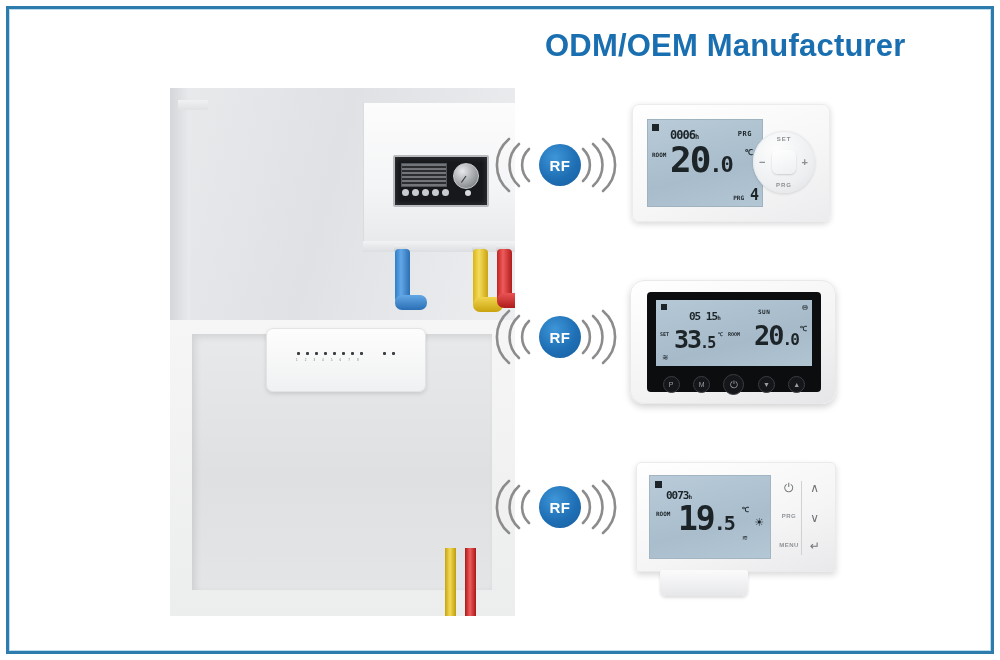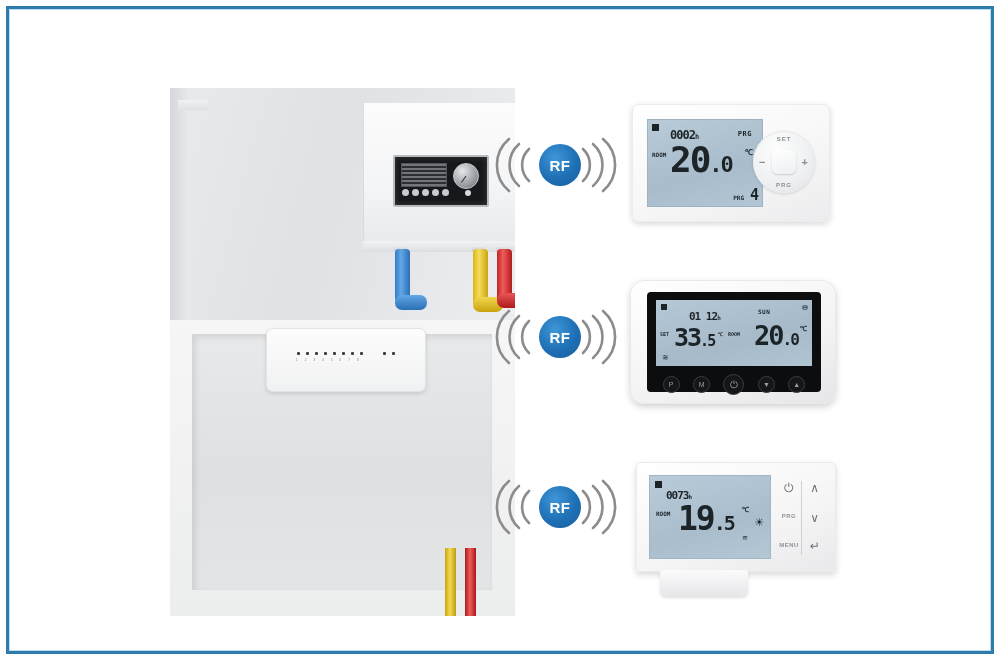--- a/index.html
+++ b/index.html
@@ -232,21 +232,21 @@
     background:#0c0d0f;border-radius:4px;
   }
   .th2-lcd{
     position:absolute;left:9px;top:8px;width:156px;height:66px;
     background:linear-gradient(165deg,#b5c8d6,#a6bac9 60%,#b0c4d2);
   }
   .th2-clock{left:33px;top:10px;font-size:11px;font-weight:700;letter-spacing:-1px;}
   .th2-clock .u{font-size:6px;}
   .th2-day{left:102px;top:8px;font-size:6px;font-weight:700;letter-spacing:.5px;}
   .th2-setlbl{left:4px;top:31px;font-size:5px;font-weight:700;}
-  .th2-set{left:18px;top:24px;font-size:25px;font-weight:700;line-height:27px;letter-spacing:-2px;}
+  .th2-set{left:18px;top:24px;font-size:25px;font-weight:700;line-height:32px;letter-spacing:-2px;}
   .th2-set .dec{font-size:15px;}
   .th2-setunit{left:62px;top:31px;font-size:5px;font-weight:700;}
   .th2-roomlbl{left:72px;top:31px;font-size:5px;font-weight:700;}
   .th2-room{left:98px;top:22px;font-size:27px;font-weight:700;line-height:27px;letter-spacing:-2px;}
   .th2-room .dec{font-size:16px;}
   .th2-roomunit{right:5px;top:24px;font-size:7px;font-weight:700;}
   .th2-batt{position:absolute;left:5px;top:4px;width:6px;height:6px;background:#1c2428;}
   .th2-sig{position:absolute;right:5px;top:4px;font-size:6px;color:#1c2428;letter-spacing:-1px;}
   .th2-flame{position:absolute;left:6px;bottom:4px;font-size:8px;color:#1c2428;}
   .th2-keys{
@@ -298,20 +298,21 @@
   .th3-neck{
     position:absolute;left:178px;top:100px;width:30px;height:10px;
     background:linear-gradient(180deg,#f0f1f2,#e0e1e3);
   }
 </style>
 </head>
 <body>
 
 <div class="page">
 
+  <div class="title">ODM/OEM Manufacturer</div>
 
   <div class="photo">
 
     <div class="wall-top"></div>
     <div class="wall-shadowL"></div>
 
     <div class="boiler">
       <div class="boiler-panel">
         <div class="boiler-lcd"></div>
         <div class="boiler-gauge"></div>
@@ -408,21 +409,21 @@
       </g>
     </svg>
     <div class="rf-circle">
       <span>RF</span>
     </div>
   </div>
 
   <div class="th1">
     <div class="th1-lcd">
       <div class="th1-batt"></div>
-      <div class="lcd-txt th1-clock"><span>0002</span><span class="u">h</span></div>
+      <div class="lcd-txt th1-clock"><span>0006</span><span class="u">h</span></div>
       <div class="lcd-txt th1-prg">PRG</div>
       <div class="lcd-txt th1-room">ROOM</div>
       <div class="lcd-txt th1-temp"><span>20</span><span class="dec">.0</span></div>
       <div class="lcd-txt th1-unit">℃</div>
       <div class="lcd-txt th1-prg2">PRG</div>
       <div class="lcd-txt th1-prgno">4</div>
     </div>
     <div class="knobwrap">
       <div class="knob-lbl kl-set">SET</div>
       <div class="knob-lbl kl-prg">PRG</div>
@@ -430,21 +431,21 @@
       <div class="knob-lbl kl-plus">+</div>
       <div class="knob-center"></div>
     </div>
   </div>
 
   <div class="th2">
     <div class="th2-face">
       <div class="th2-lcd">
         <div class="th2-batt"></div>
         <div class="th2-sig">((•))</div>
-        <div class="lcd-txt th2-clock"><span>01 12</span><span class="u">h</span></div>
+        <div class="lcd-txt th2-clock"><span>05 15</span><span class="u">h</span></div>
         <div class="lcd-txt th2-day">SUN</div>
         <div class="lcd-txt th2-setlbl">SET</div>
         <div class="lcd-txt th2-set"><span>33</span><span class="dec">.5</span></div>
         <div class="lcd-txt th2-setunit">℃</div>
         <div class="lcd-txt th2-roomlbl">ROOM</div>
         <div class="lcd-txt th2-room"><span>20</span><span class="dec">.0</span></div>
         <div class="lcd-txt th2-roomunit">℃</div>
         <div class="th2-flame">≋</div>
       </div>
       <div class="th2-keys">

